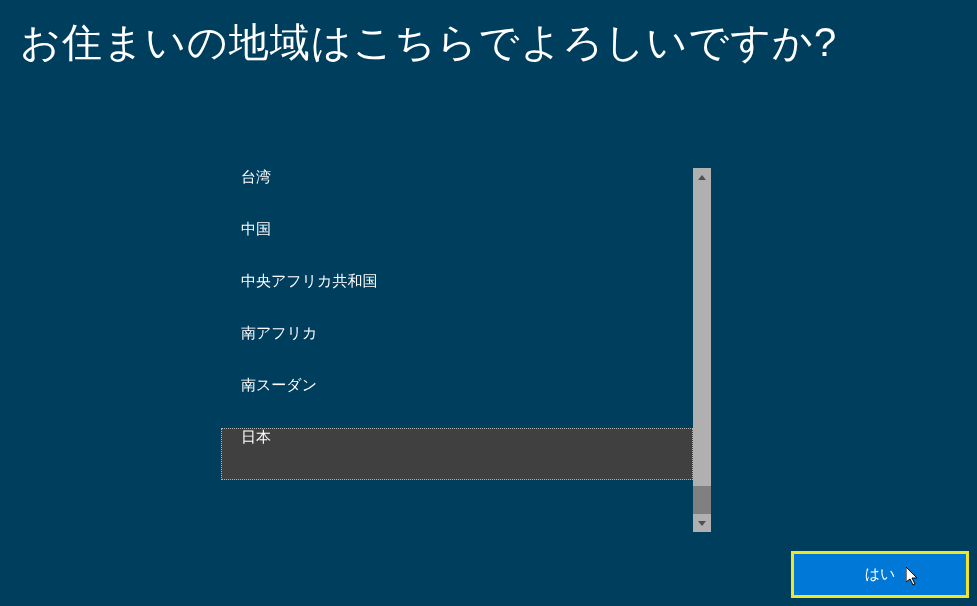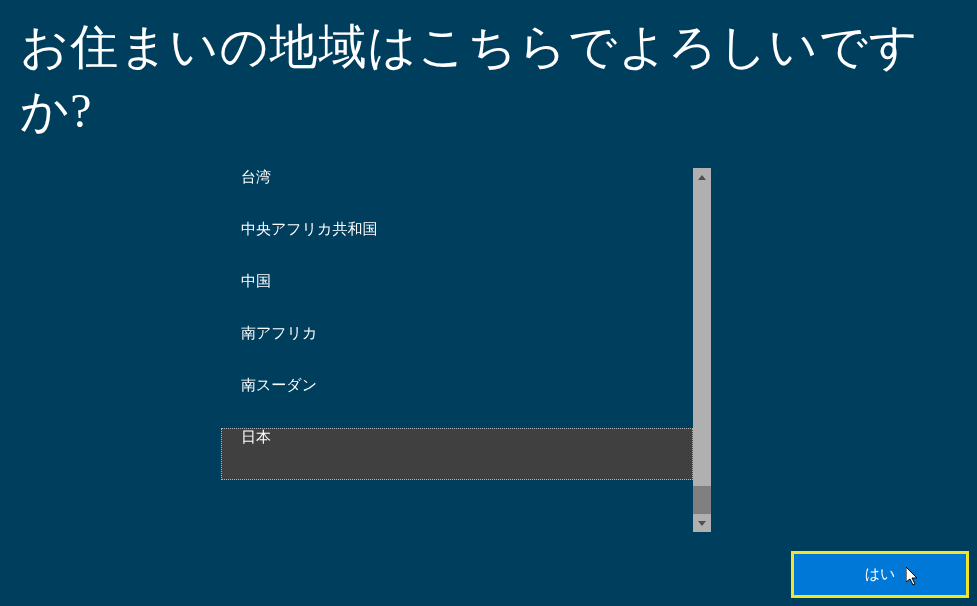--- a/index.html
+++ b/index.html
@@ -10,25 +10,24 @@
     body {
       width: 977px;
       height: 606px;
       background-color: #003e5e;
       font-family: "Yu Gothic UI", "Meiryo", "Segoe UI", sans-serif;
       overflow: hidden;
       position: relative;
     }
     .heading {
       color: #ffffff;
-      font-size: 48px;
+      font-size: 40px;
       font-weight: 300;
       padding: 15px 20px;
       letter-spacing: 1px;
-      font-family: Liberation Serif, serif;
     }
     .list-container {
       position: absolute;
       left: 221px;
       top: 168px;
       width: 490px;
       height: 364px;
       display: flex;
     }
     .list {
@@ -113,24 +112,24 @@
 <body>
 
 <h1 class="heading">お住まいの地域はこちらでよろしいですか?</h1>
 
 <div class="list-container">
   <div class="list" id="region-list">
   <div class="list-item">
         <span>台湾</span>
       </div>
       <div class="list-item">
-        <span>中央アフリカ共和国</span>
+        <span>中国</span>
       </div>
       <div class="list-item">
-        <span>中国</span>
+        <span>中央アフリカ共和国</span>
       </div>
       <div class="list-item">
         <span>南アフリカ</span>
       </div>
       <div class="list-item">
         <span>南スーダン</span>
       </div>
       <div class="list-item selected">
         <span>日本</span>
       </div>

